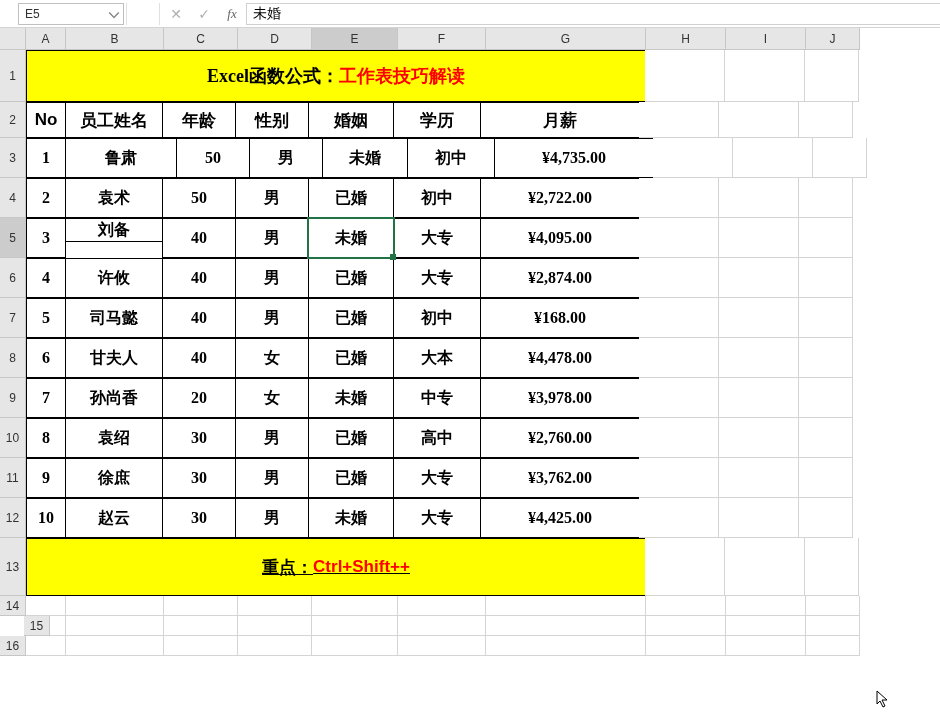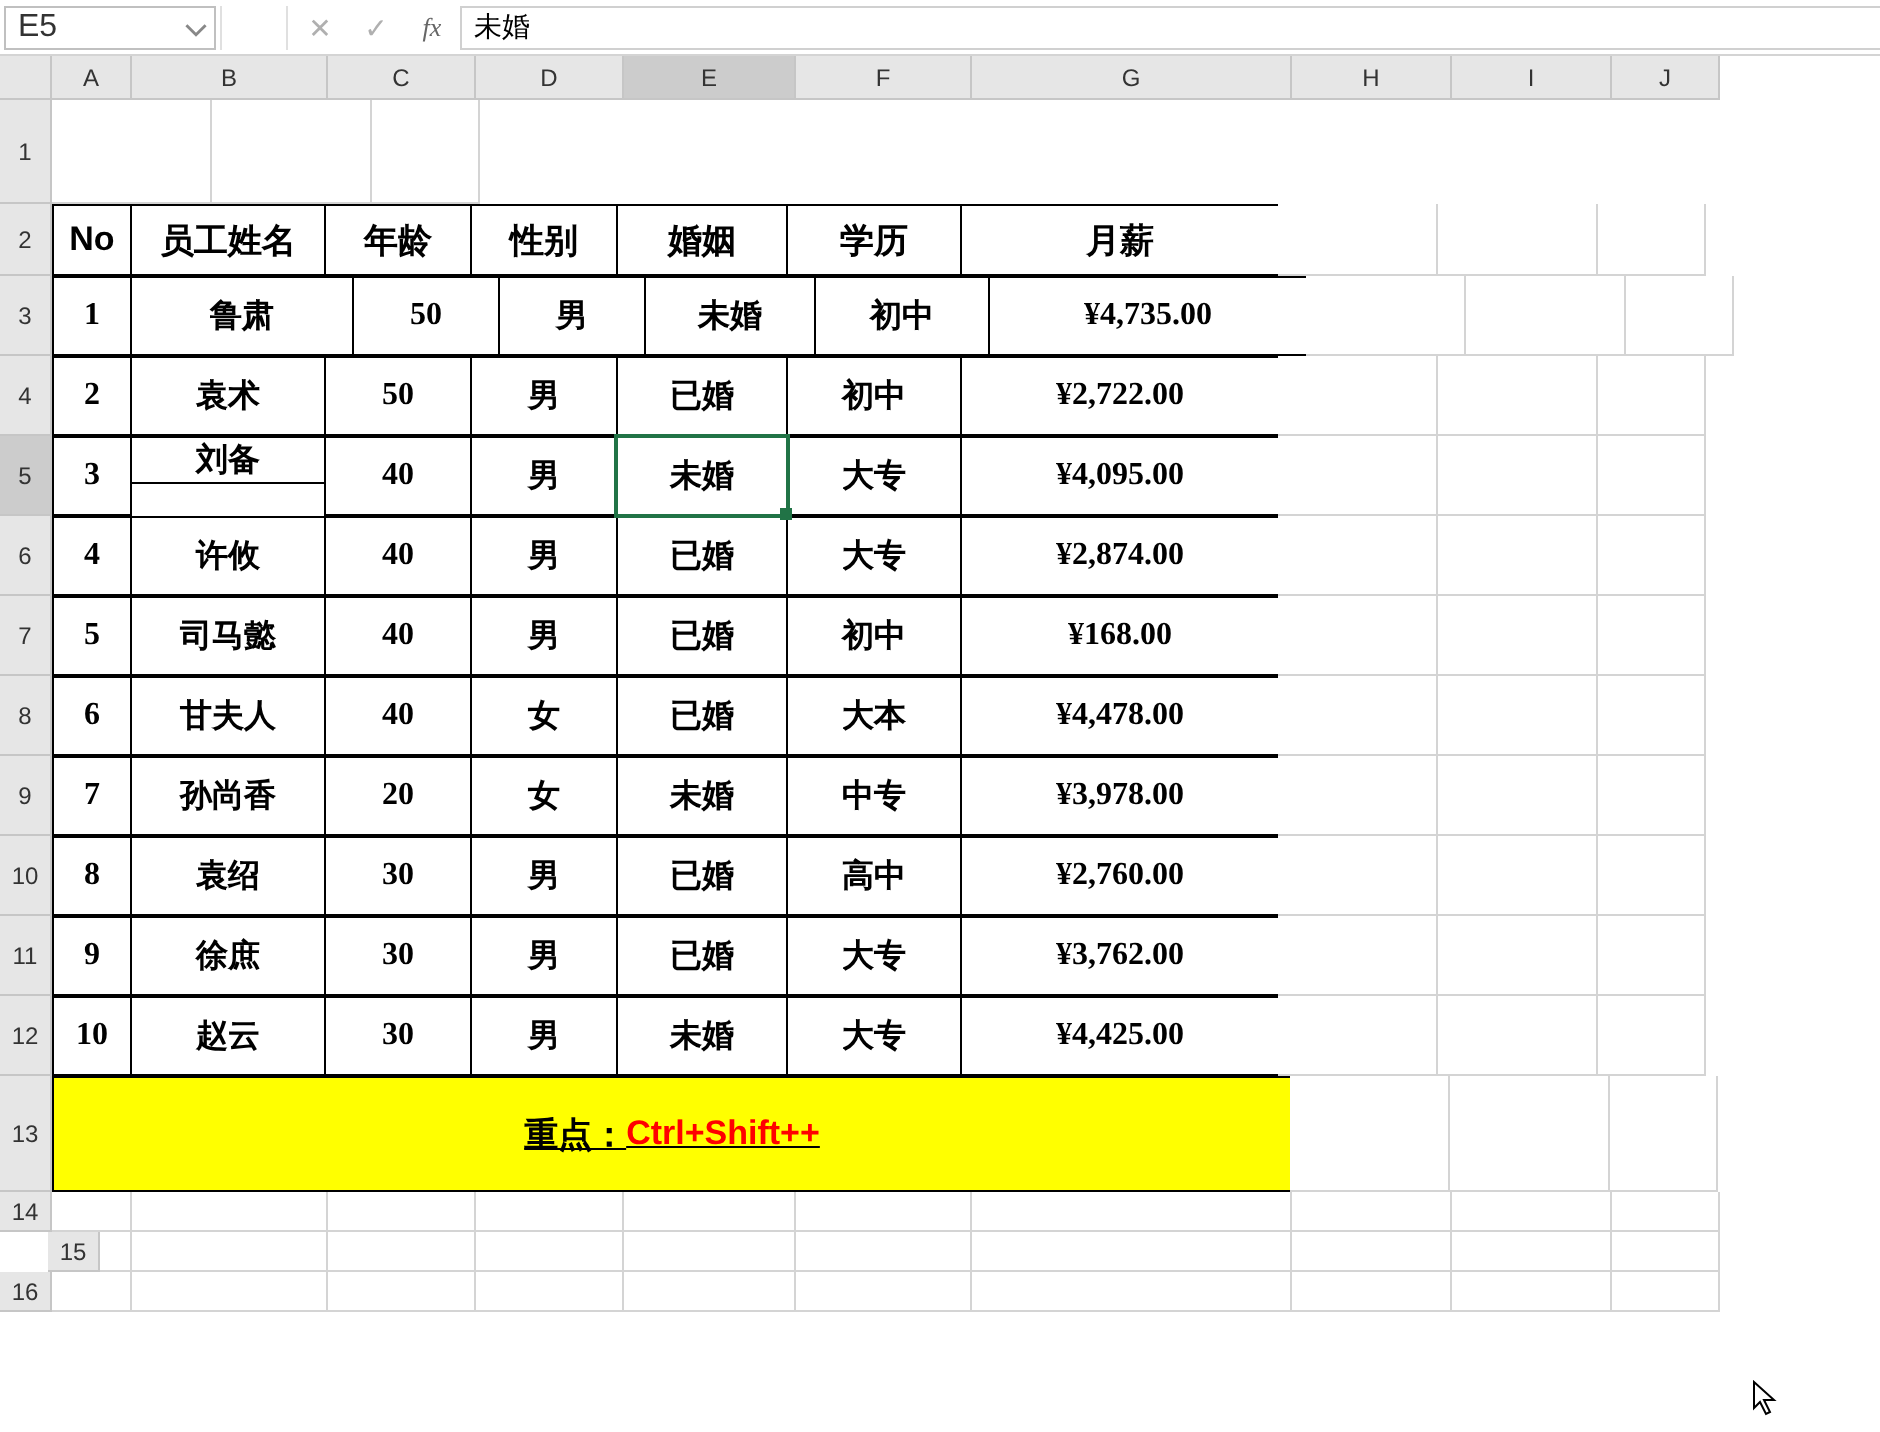--- a/index.html
+++ b/index.html
@@ -19,23 +19,23 @@
       background: #fff;
     }
     .name-box {
       width: 106px;
       height: 22px;
       border: 1px solid #c0c0c0;
       background: #fff;
       display: flex;
       align-items: center;
       padding: 0 6px;
-      font-size: 16px;
+      font-size: 12px;
       color: #333;
-      margin-left: 2px;
+      margin-left: 18px;
       position: relative;
     }
     .name-box .dd {
       position: absolute;
       right: 3px;
       top: 5px;
       width: 12px;
       height: 12px;
       color: #666;
     }
@@ -267,20 +267,24 @@
       <div class="rh" style="height: 40px;">10</div>
       <div class="rh" style="height: 40px;">11</div>
       <div class="rh" style="height: 40px;">12</div>
       <div class="rh" style="height: 58px;">13</div>
       <div class="rh" style="height: 20px;">14</div>
       <div class="rh" style="height: 20px; margin-left: 24px;">15</div>
       <div class="rh" style="height: 20px;">16</div>
     </div>
   <div class="grid" id="grid">
       <div class="grid-row">
+        <div class="title-cell" style="width: 620px; height: 52px;">
+          <span class="title-black">Excel函数公式：</span>
+          <span class="title-red">工作表技巧解读</span>
+        </div>
         <div class="cell" style="width: 80px; height: 52px;"></div>
         <div class="cell" style="width: 80px; height: 52px;"></div>
         <div class="cell" style="width: 54px; height: 52px;"></div>
       </div>
       <div class="grid-row">
         <div class="header-cell" style="width: 40px; height: 36px;">No</div>
         <div class="header-cell" style="width: 98px; height: 36px;">员工姓名</div>
         <div class="header-cell" style="width: 74px; height: 36px;">年龄</div>
         <div class="header-cell" style="width: 74px; height: 36px;">性别</div>
         <div class="header-cell" style="width: 86px; height: 36px;">婚姻</div>

